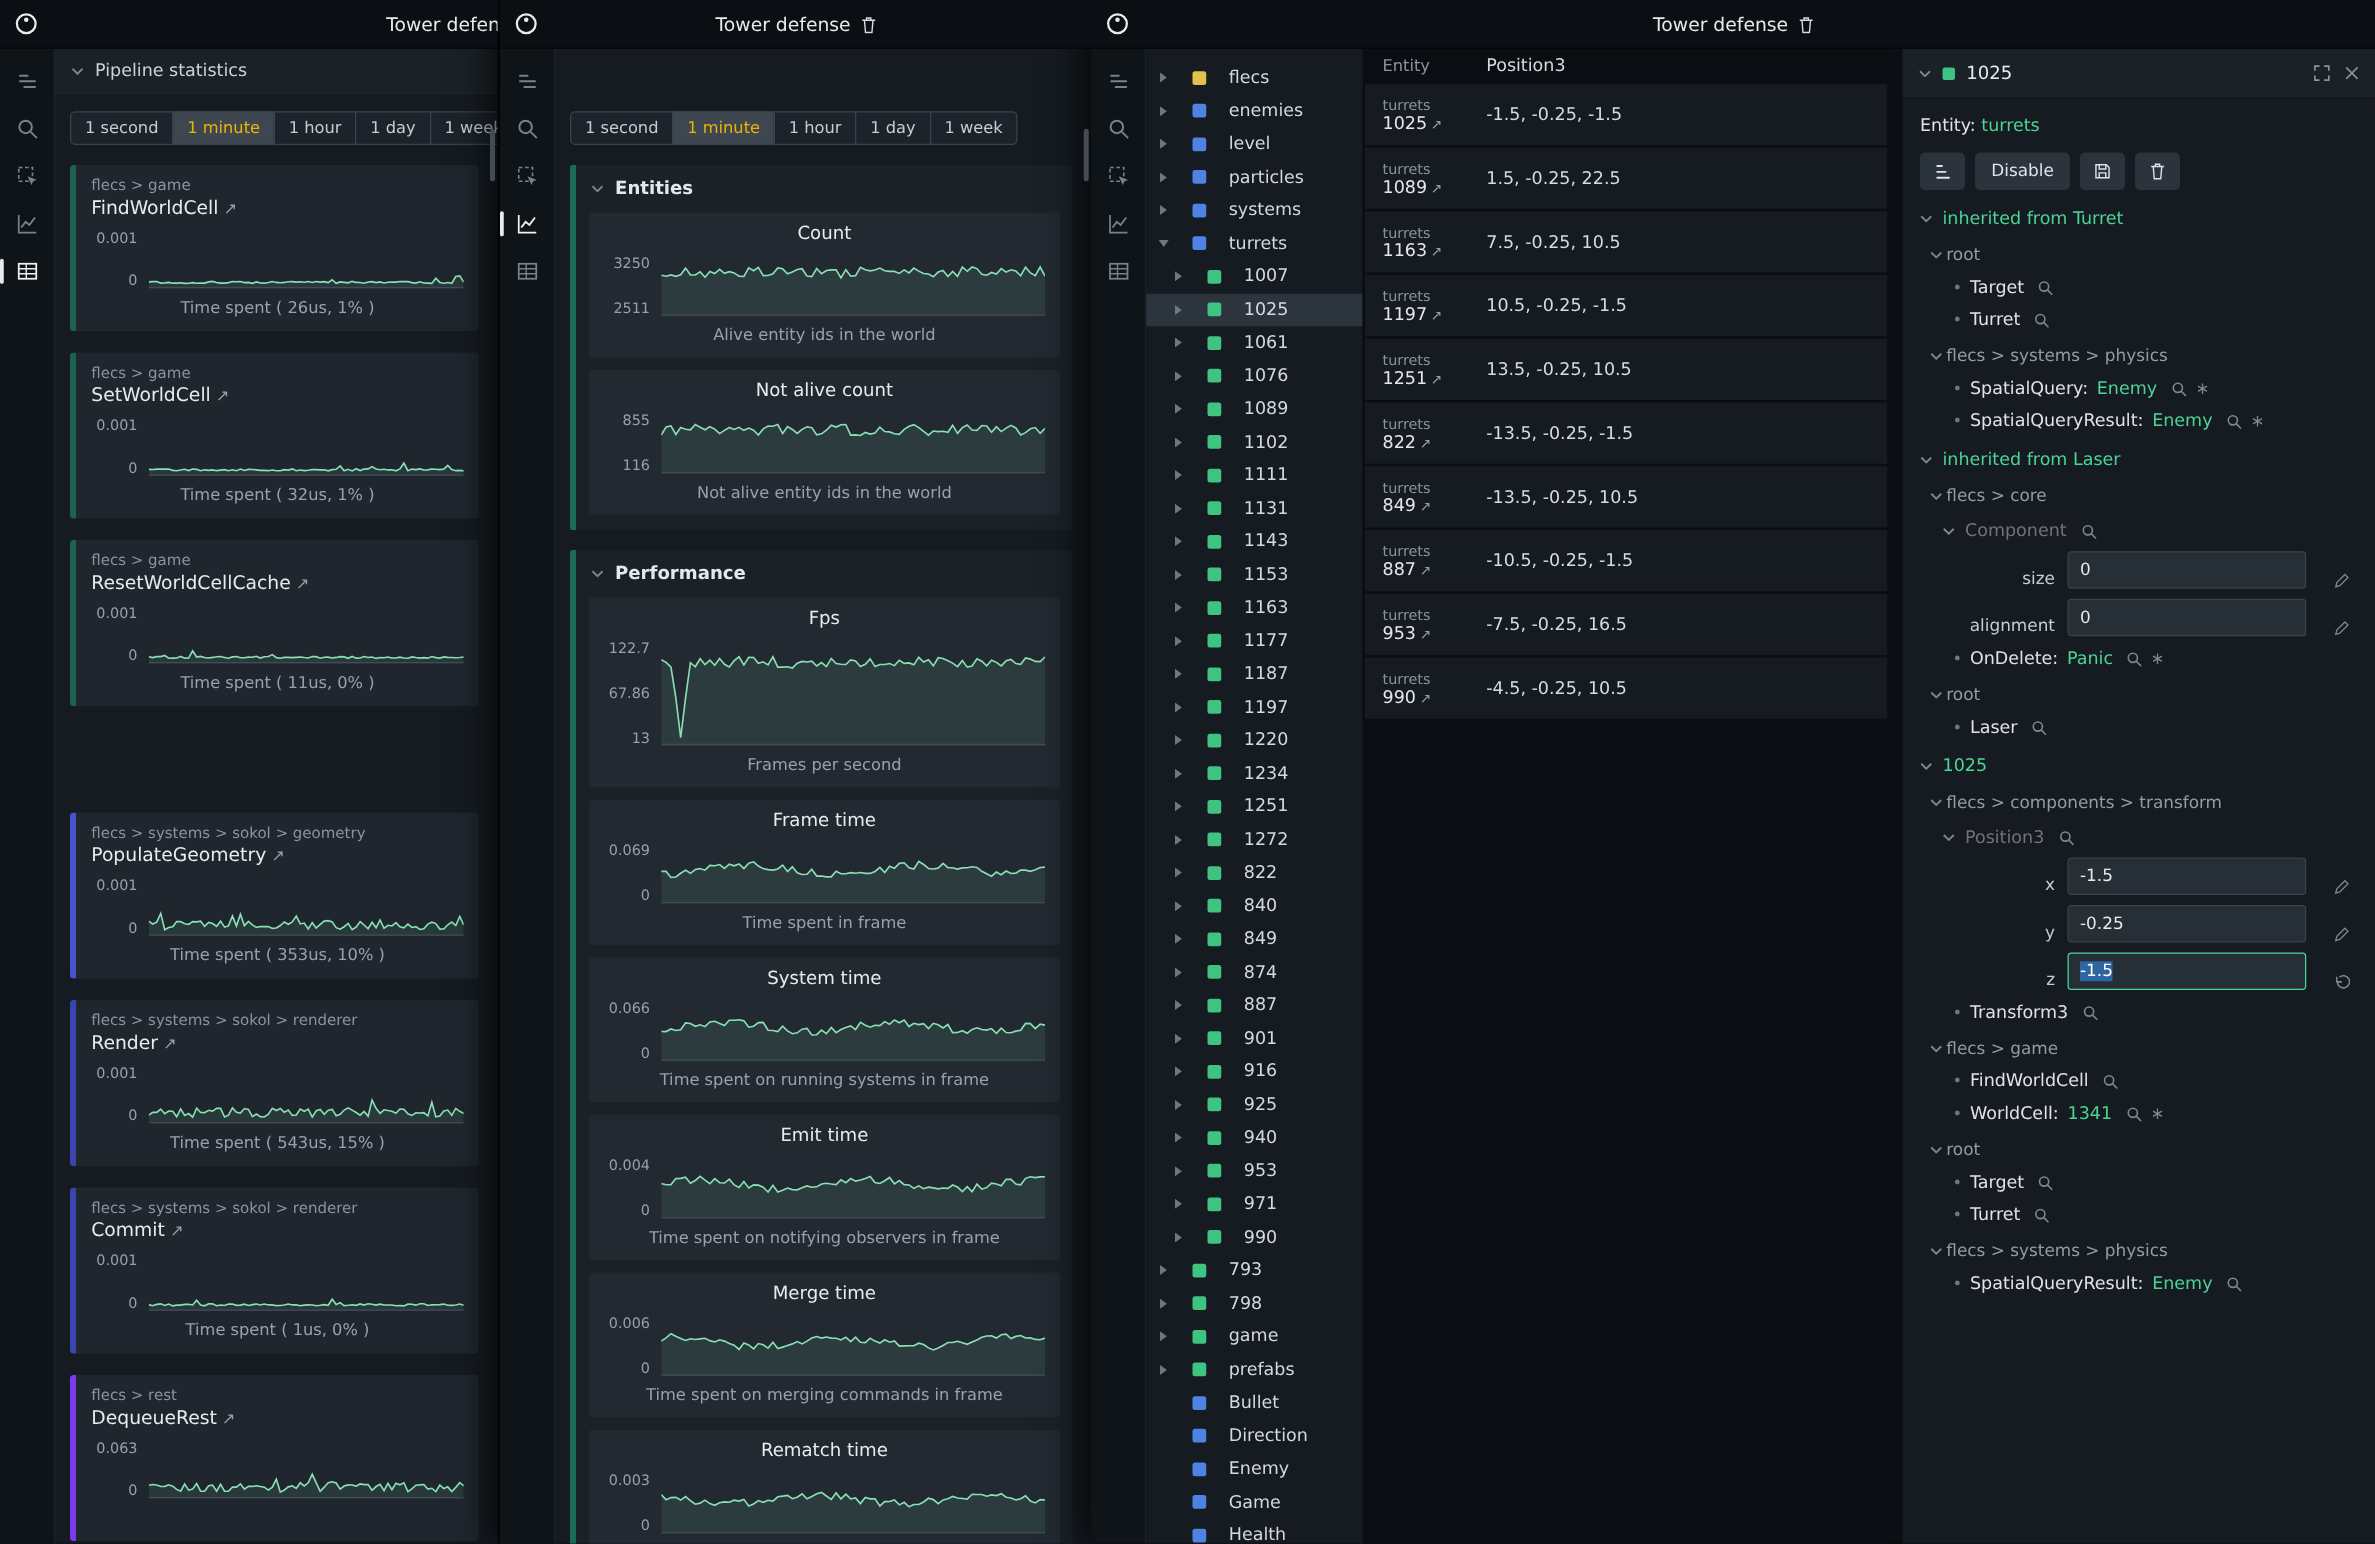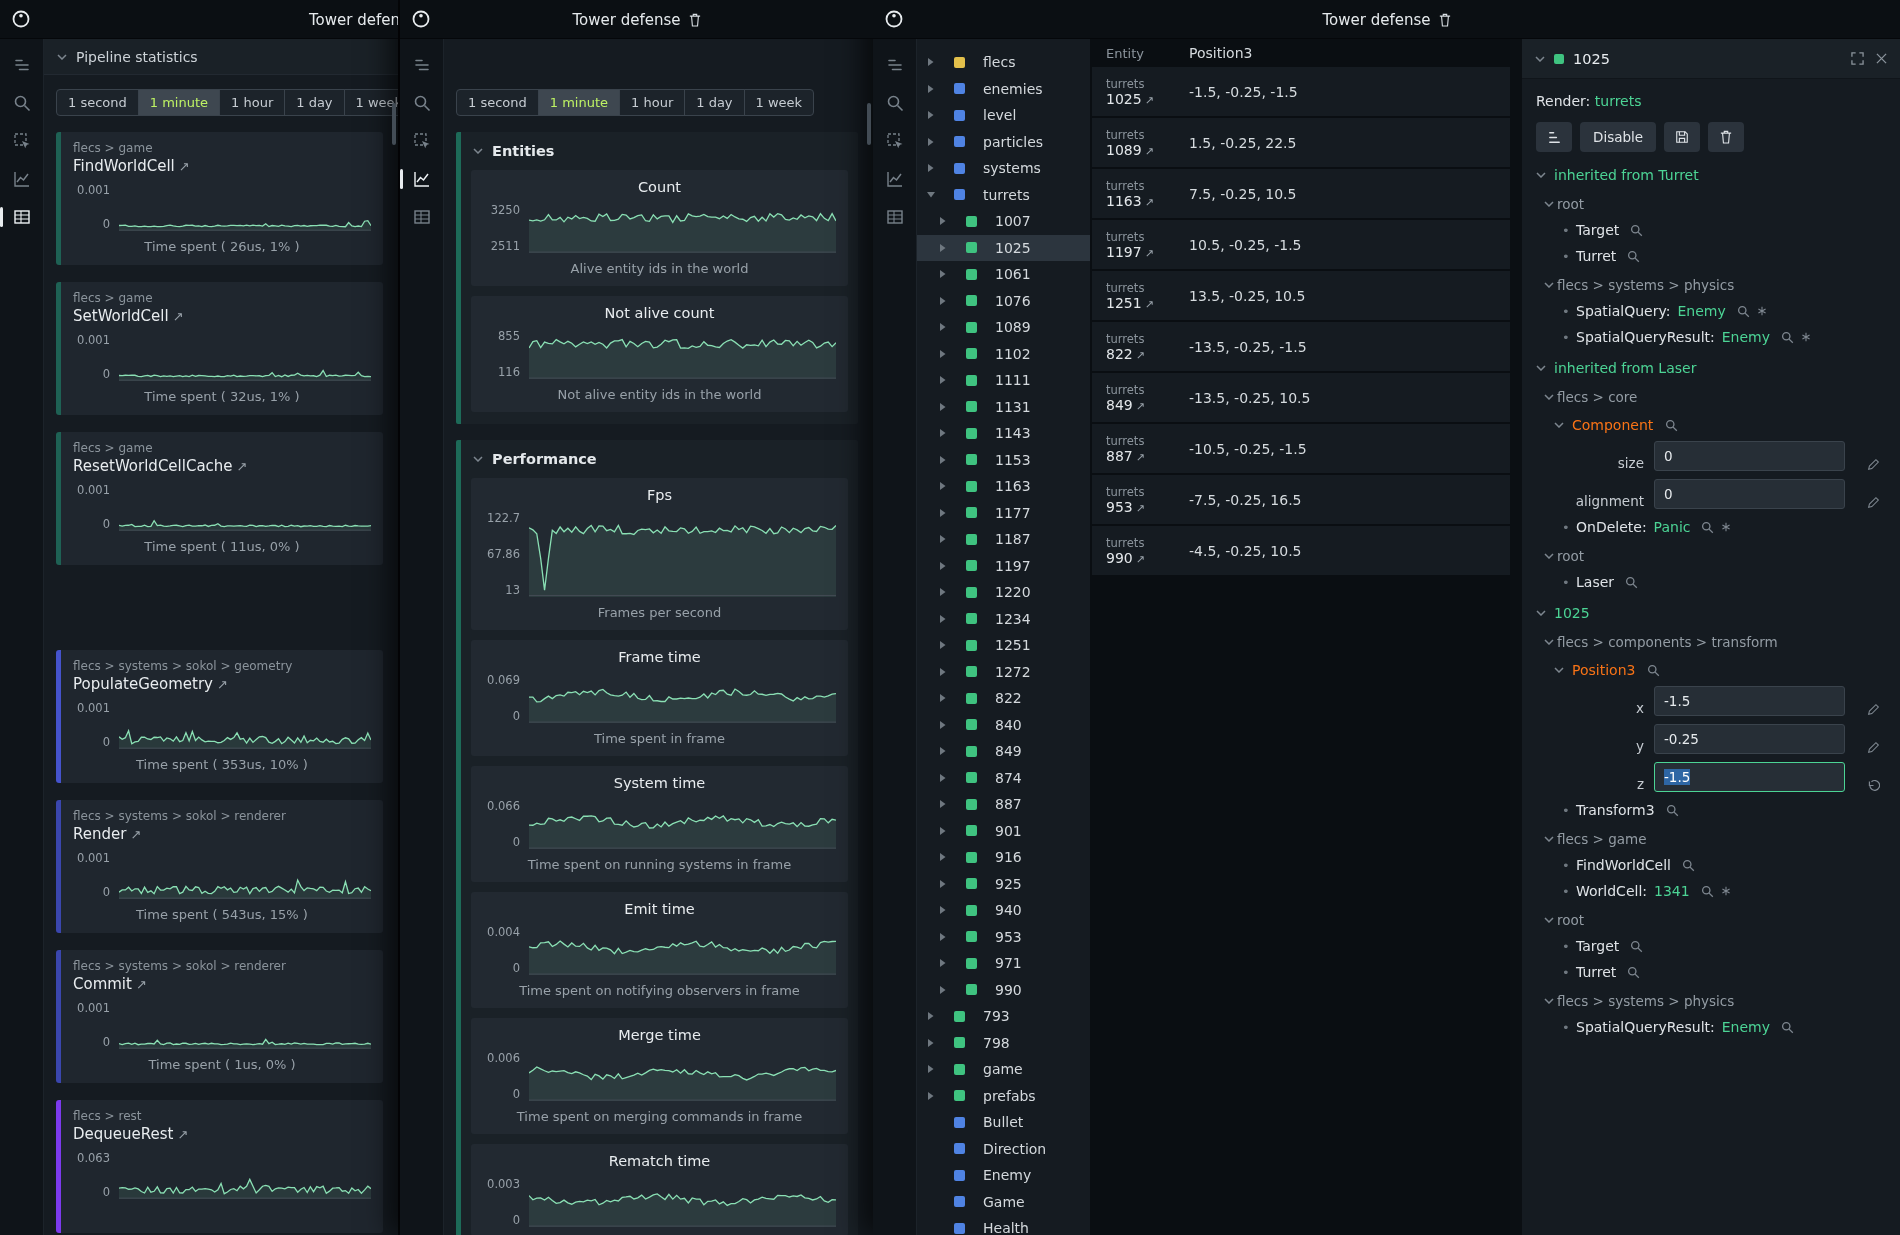--- a/index.html
+++ b/index.html
@@ -36,21 +36,21 @@
   .window-body{position:absolute;left:44px;right:0;top:39px;bottom:0;overflow:hidden;background:var(--panel)}
   .panel-head{height:36px;display:flex;align-items:center;gap:9px;padding:0 13px;background:var(--panelhead);border-bottom:1px solid #222931;color:#cdd3d8;font-size:14px}
   .chev{display:flex;color:#7d868f}
   .panel-content{position:absolute;top:36px;left:0;right:0;bottom:0;overflow:hidden;padding:12px 15px 0 12px}
   .scrollbar-thumb{position:absolute;right:2px;top:64px;width:4px;height:42px;background:#434c55;border-radius:2px;z-index:4}
 
   .range-row{display:flex;margin:2px 0 16px}
   .range-btn{font-size:13px;padding:5px 11px;background:#1c232a;color:#c6ccd2;border:1px solid #3a434c;margin-left:-1px;white-space:nowrap}
   .range-btn:first-child{border-radius:4px 0 0 4px;margin-left:0}
   .range-btn:last-child{border-radius:0 4px 4px 0}
-  .range-btn.active{background:#3e4750;color:#bef264}
+  .range-btn.active{background:#3e4750;color:#eab308}
 
   .stat-card{background:var(--card);border-left:5px solid #1e6154;border-radius:3px;padding:9px 12px 10px;margin-bottom:17px}
   .card-gap{height:68px}
   .card-path{font-size:12px;color:var(--muted)}
   .card-name{font-size:15px;color:#e8ecef;margin-top:2px}
   .ext-arrow{color:#98a1a9;font-size:13px;margin-left:4px}
   .ext-arrow.small{font-size:11px;margin-left:3px}
   .chart-row{display:flex;margin-top:8px}
   .ylabels{display:flex;flex-direction:column;justify-content:space-between;align-items:flex-end;font-size:11.5px;color:#98a1a9;padding-right:9px;min-width:46px}
   .chartbox{flex:1;height:48px}
@@ -93,21 +93,21 @@
   .green-link{color:var(--green)}
   .btn-row{display:flex;gap:8px;margin-bottom:15px}
   .ibtn{height:30px;background:#2b333c;border-radius:4px;display:flex;align-items:center;justify-content:center;color:#dfe3e7;font-size:13.5px;padding:0 13px}
   .ibtn.icon-only{width:36px;padding:0}
   .insp-green{display:flex;align-items:center;gap:8px;color:var(--green);font-size:14px;margin:15px 0 6px}
   .insp-sub{display:flex;align-items:center;gap:3px;color:#939ca4;font-size:13.5px;margin:13px 0 4px 8px}
   .insp-item{display:flex;align-items:center;gap:7px;margin:10px 0 10px 26px;font-size:14px;color:#dfe3e7}
   .bullet{color:#6f7880;font-size:13px;width:7px;flex:none}
   .item-icons{display:flex;gap:7px;align-items:center;color:#7e8790;margin-left:4px}
   .item-icons span{display:flex}
-  .insp-comp{display:flex;align-items:center;gap:8px;margin:12px 0 6px 18px;font-size:14px;color:#f97316}
+  .insp-comp{display:flex;align-items:center;gap:8px;margin:12px 0 6px 18px;font-size:14px;color:#737373}
   .fields{margin:2px 0 10px}
   .frow{display:flex;align-items:flex-end;margin:8px 0}
   .flabel{width:118px;text-align:right;padding-right:10px;color:#c6ccd2;font-size:13.5px;flex:none}
   .finput{width:191px;height:30px;background:var(--inputbg);border:1px solid var(--inputbd);border-radius:3px;display:flex;align-items:center;padding:0 9px;font-size:13.5px;color:#e6eaed}
   .finput.focused{border-color:var(--green)}
   .sel{background:#2e66a4;color:#fff}
   .fedit{margin-left:auto;margin-right:6px;color:#7e8790;display:flex}
 </style>
 </head>
 <body>
@@ -1090,21 +1090,21 @@
           </span>
         <span>
             <svg viewBox="0 0 12 12" width="11" height="11">
               <path d="M1 1l10 10M11 1L1 11" stroke="currentColor" stroke-width="1.4"></path>
             </svg>
           </span>
       </span>
     </div>
     <div class="insp-content">
       <div class="parent-row">
-        <span>Render:</span>
+        <span>Entity:</span>
         <span class="green-link">turrets</span>
       </div>
       <div class="btn-row">
         <div class="ibtn icon-only">
           <svg viewBox="0 0 16 16" width="15" height="15">
               <path d="M3 3h4M3 8h7M3 13h10" stroke="currentColor" stroke-width="1.6" fill="none" stroke-linecap="round"></path>
             </svg>
         </div>
         <div class="ibtn">Disable</div>
         <div class="ibtn icon-only">

